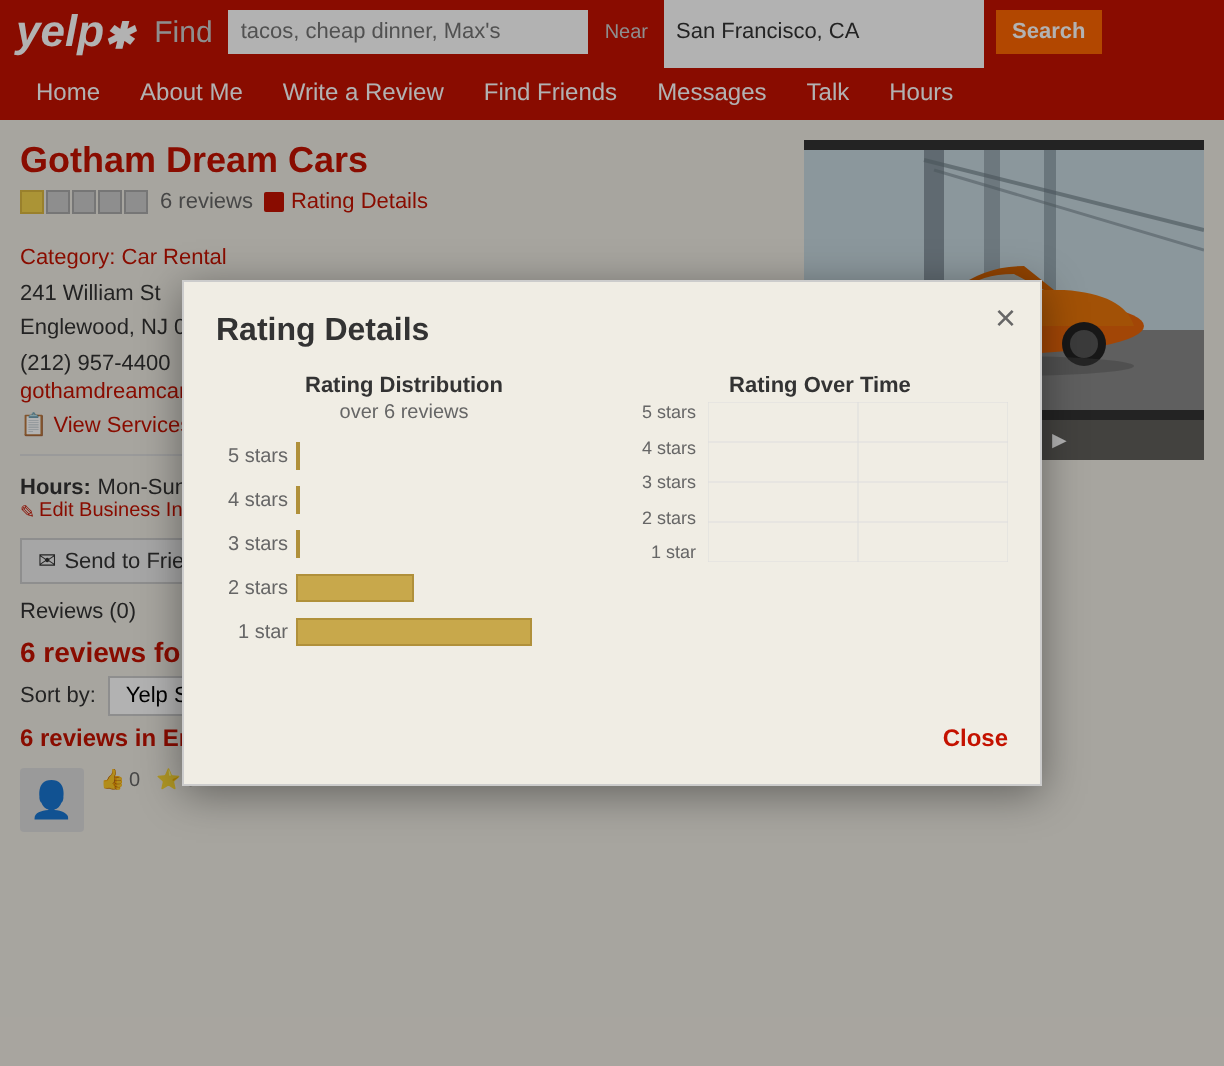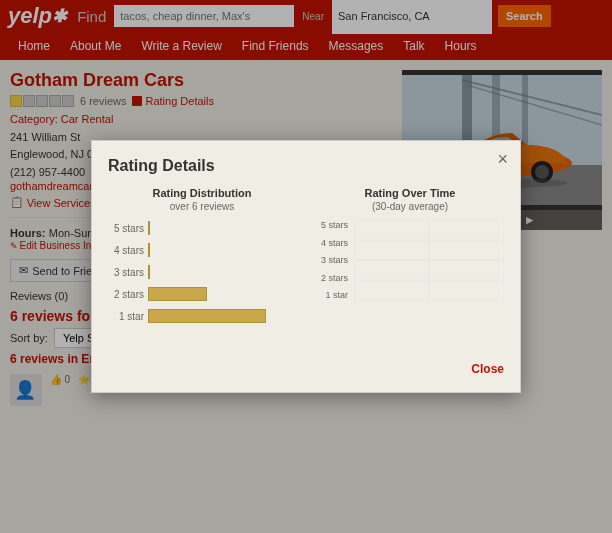--- a/index.html
+++ b/index.html
@@ -14,21 +14,21 @@
       gap: 6px;
       height: 32px;
     }
     .yelp-logo {
       color: white;
       font-size: 22px;
       font-weight: bold;
       font-style: italic;
       margin-right: 4px;
       display: flex;
-      align-items: center;
+      align-items: flex-end;
     }
     .yelp-logo span { color: white; }
     .yelp-star { color: #ff6600; font-size: 18px; }
     .search-find-label {
       color: #ccc;
       font-size: 15px;
       margin-right: 2px;
     }
     .search-input {
       background: white;
@@ -95,21 +95,21 @@
       color: #c41200;
       font-size: 18px;
       font-weight: bold;
       margin-bottom: 4px;
     }
 
     .rating-row {
       display: flex;
       align-items: center;
       gap: 6px;
-      margin-bottom: 6px;
+      margin-bottom: 16px;
     }
     .stars { display: flex; gap: 1px; }
     .star { width: 12px; height: 12px; background: #f5d54e; border: 1px solid #dbb840; display: inline-block; }
     .star.empty { background: #ccc; border-color: #aaa; }
     .reviews-count { color: #666; font-size: 11px; }
     .rating-details-link { color: #c41200; font-size: 11px; cursor: pointer; display: flex; align-items: center; gap: 3px; }
     .rating-icon { width: 10px; height: 10px; background: #c41200; display: inline-block; border-radius: 1px; }
 
     .biz-info { margin-bottom: 8px; }
     .biz-info .category { color: #333; font-size: 11px; margin-bottom: 4px; }
@@ -499,21 +499,20 @@
             <span class="bar-label">1 star</span>
             <div class="bar-track">
               <div class="bar-fill" style="width:80%"></div>
             </div>
           </div>
         </div>
       </div>
 
       <div class="chart-section">
         <div class="chart-title">Rating Over Time</div>
-        <div class="chart-subtitle">(30-day average)</div>
 
         <div class="line-chart-area">
           <div class="line-chart-y-labels">
             <span class="y-label">5 stars</span>
             <span class="y-label">4 stars</span>
             <span class="y-label">3 stars</span>
             <span class="y-label">2 stars</span>
             <span class="y-label">1 star</span>
           </div>
           <div class="line-chart-plot">

